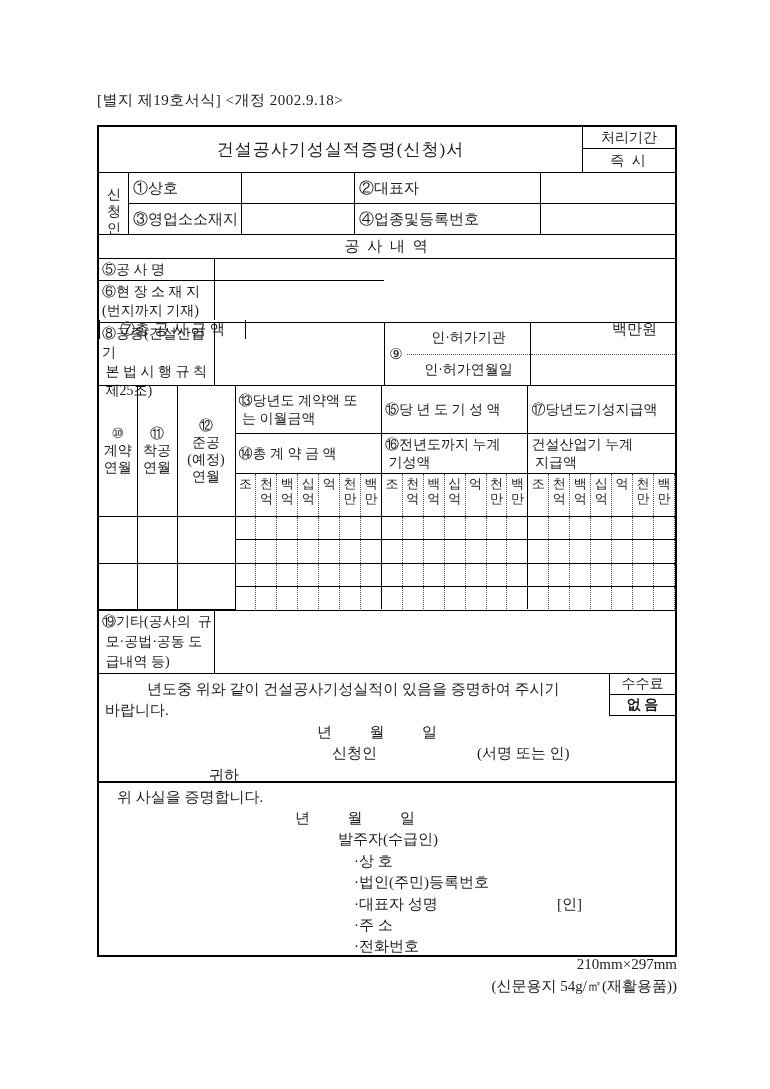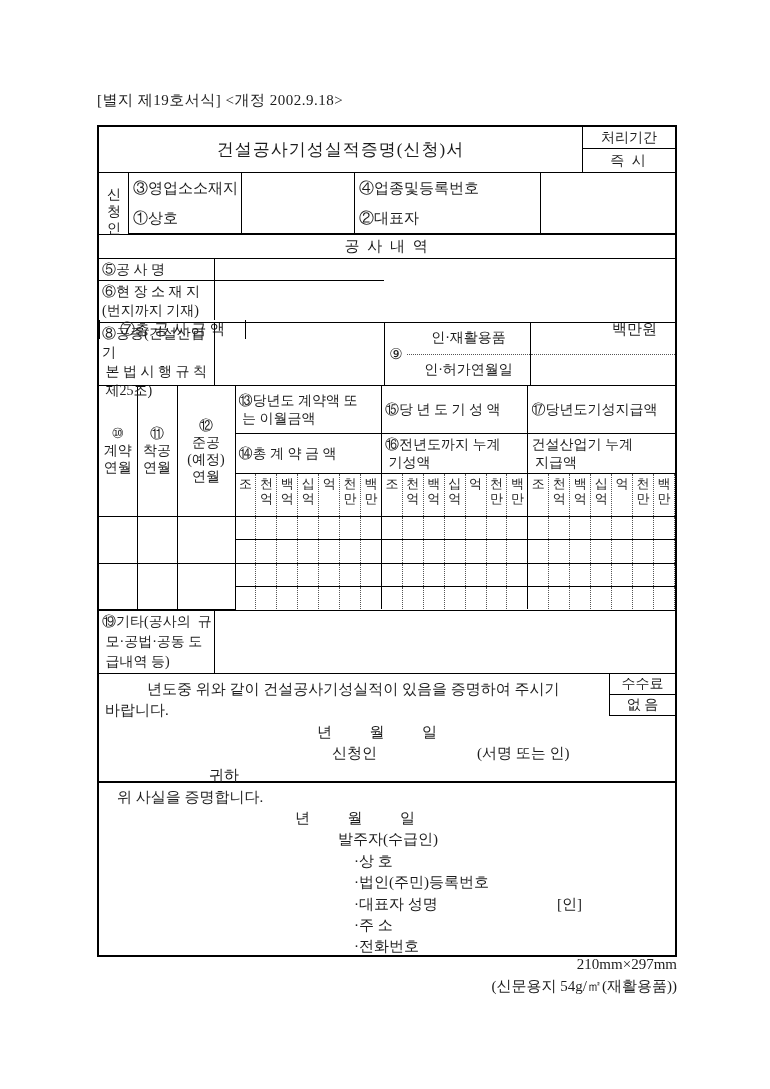--- a/index.html
+++ b/index.html
@@ -77,21 +77,21 @@
 
   
   .s7{display:flex;height:63px;}
   .s7 .lblL{line-height:20px;}
   .s7val{flex:1;}
 
   
   .s8{height:108px;position:relative;font-size:15px;line-height:21.5px;padding-top:5px;}
   .fee-box{position:absolute;top:0;right:0;width:66px;border-left:1px solid #000;}
   .fee-top{height:21px;border-bottom:1px solid #000;display:flex;align-items:center;justify-content:center;font-size:14px;}
-  .fee-bottom{height:21px;border-bottom:1px solid #000;display:flex;align-items:center;justify-content:center;font-size:14px;}
+  .fee-bottom{height:21px;border-bottom:1px solid #000;display:flex;align-items:center;justify-content:center;font-size:14px;font-weight:bold;}
   .req-text{padding-left:6px;text-indent:42px;}
   .req-date{padding-left:218px;}
   .req-sign{padding-left:233px;}
   .req-sign .signspan{margin-left:100px;}
   .req-dear{padding-left:110px;}
 
   
   .s9{height:174px;border-top:2px solid #000;font-size:15px;line-height:21.4px;padding-top:4px;overflow:hidden;}
   .c-stmt{padding-left:18px;}
   .c-date{padding-left:196px;}
@@ -114,30 +114,30 @@
       <div class="title-cell">건설공사기성실적증명(신청)서</div>
       <div class="proc-box">
         <div class="proc-top">처리기간</div>
         <div class="proc-bottom">즉 시</div>
       </div>
     </div>
 
     <div class="s2 sec">
       <div class="vlabel">신청인</div>
       <div class="fields">
+        <div class="frow frow-top">
+          <div class="flabel wA">①상호</div>
+          <div class="fvalue wB"></div>
+          <div class="flabel wC">②대표자</div>
+          <div class="fvalue wD"></div>
+        </div>
         <div class="frow">
           <div class="flabel wA">③영업소소재지</div>
           <div class="fvalue wB"></div>
           <div class="flabel wC">④업종및등록번호</div>
-          <div class="fvalue wD"></div>
-        </div>
-        <div class="frow frow-top">
-          <div class="flabel wA">①상호</div>
-          <div class="fvalue wB"></div>
-          <div class="flabel wC">②대표자</div>
           <div class="fvalue wD"></div>
         </div>
       </div>
     </div>
 
     <div class="s3 sec">공 사 내 역</div>
 
     <div class="s4 sec">
       <div class="s4-left">
         <div class="s4-r1">
@@ -159,21 +159,21 @@
     </div>
 
     <div class="s5 sec">
       <div class="lblL ml">⑧공종(건설산업기
  본 법 시 행 규 칙
  제25조)</div>
       <div class="valL" style="width:169px;flex:none;"></div>
       <div class="s5-right">
         <span class="num9">⑨</span>
         <div class="n9-labels">
-          <div class="n9a">인·재활용품</div>
+          <div class="n9a">인·허가기관</div>
           <div class="n9b">인·허가연월일</div>
         </div>
         <div class="n9-values">
           <div class="n9a"></div>
           <div class="n9b"></div>
         </div>
       </div>
     </div>
 
     <div class="sec">

